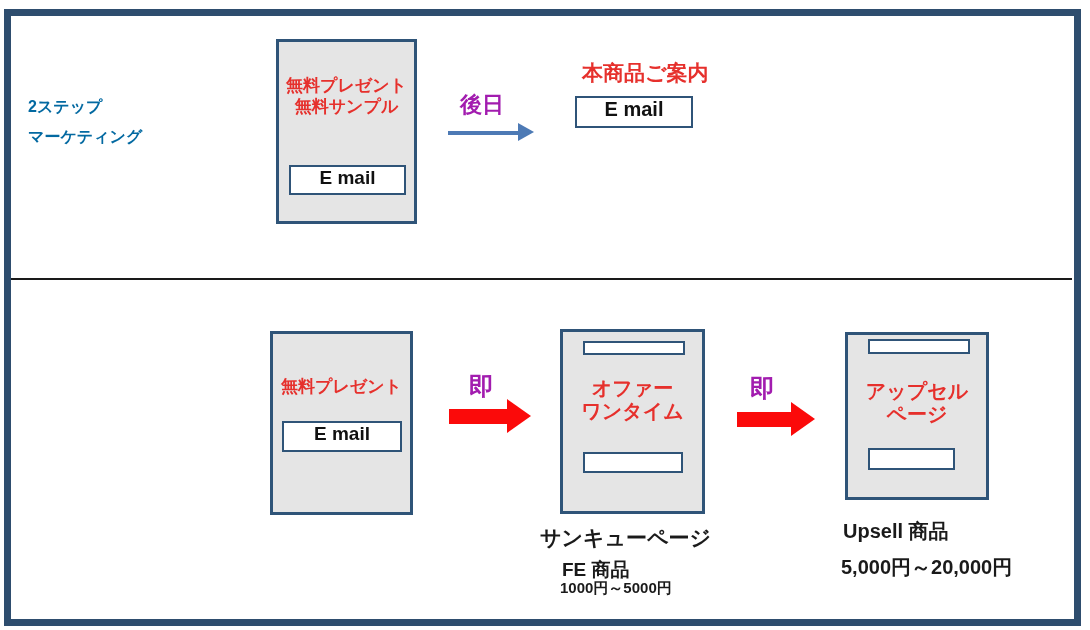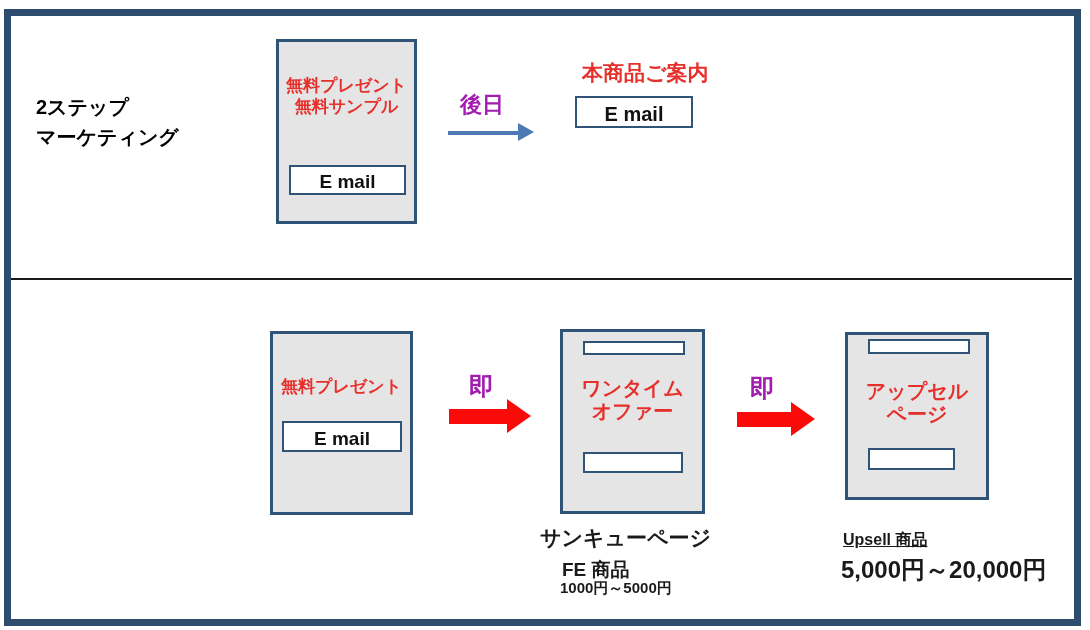--- a/index.html
+++ b/index.html
@@ -14,21 +14,21 @@
   .frame {
     position:absolute; left:4px; top:9px; width:1077px; height:617px;
     border:7px solid var(--frame-border,#2e4d6e); background:transparent;
   }
   .divider {
     position:absolute; left:11px; top:278px; width:1061px; height:2px;
     background:var(--divider,#1a1a1a);
   }
 
   
-  .row-label { position:absolute; font-size:20px; line-height:30px; color:#000000;margin-left:8px; }
+  .row-label { position:absolute; font-size:16px; line-height:30px; color:#0369a1; }
   #lbl-two-step { left:28px; top:92px; }
   #lbl-tripwire { left:33px; top:388px; }
 
   
   .page-box { position:absolute; border:3px solid var(--box-border,#2f5478); background:#e5e5e5; }
   #box-optin-top  { left:276px; top:39px;  width:141px; height:185px; }
   #box-optin-bot  { left:270px; top:331px; width:143px; height:184px; }
   #box-oto        { left:560px; top:329px; width:145px; height:185px; }
   #box-upsell     { left:845px; top:332px; width:144px; height:168px; }
 
@@ -43,21 +43,21 @@
   #box-upsell .red-headline { top:45px; }
 
   
   #headline-honshohin {
     position:absolute; left:582px; top:63px; color:var(--red-text,#e6302c);
     font-size:21px; line-height:20px;
   }
 
   .email-box {
     position:absolute; border:2px solid var(--box-border,#2f5478); background:#fff;
-    display:flex; align-items:flex-end; justify-content:center;
+    display:flex; align-items:flex-start; justify-content:center;
     font-size:19px; color:#111;
   }
   #email-top-1 { left:10px; top:123px; width:117px; height:30px; }
   #email-bot-1 { left:9px;  top:87px;  width:120px; height:31px; }
   #email-top-2 { left:575px; top:96px; width:118px; height:32px; font-size:20px; }
 
   .placeholder-bar { position:absolute; border:2px solid var(--box-border,#2f5478); background:#fff; }
   #oto-bar-top    { left:20px; top:9px;   width:102px; height:14px; }
   #oto-bar-bot    { left:20px; top:120px; width:100px; height:21px; }
   #upsell-bar-top { left:20px; top:4px;   width:102px; height:15px; }
@@ -82,22 +82,22 @@
   #red1-shaft { left:449px; top:409px; width:58px; }
   #red1-head  { left:507px; top:399px; }
   #red2-shaft { left:737px; top:412px; width:54px; }
   #red2-head  { left:791px; top:402px; }
 
   
   .caption { position:absolute; color:#1a1a1a; white-space:nowrap; }
   #cap-thankyou { left:540px; top:524px; font-size:21px; }
   #cap-fe       { left:562px; top:557px; font-size:19px; }
   #cap-fe-price { left:560px; top:579px; font-size:15px; }
-  #cap-upsell       { left:843px; top:530px; font-size:16px;text-decoration:underline; }
-  #cap-upsell-price { left:841px; top:554px; font-size:24px; }
+  #cap-upsell       { left:843px; top:518px; font-size:20px; }
+  #cap-upsell-price { left:841px; top:554px; font-size:20px; }
 </style>
 </head>
 <body>
 
 <div class="canvas">
 
   <div class="frame"></div>
   <div class="divider"></div>
 
   <div class="row-label" id="lbl-two-step">
@@ -134,22 +134,22 @@
     </div>
   </div>
 
   <div class="arrow-label" id="lbl-soku-1">即</div>
   <div class="red-arrow-shaft" id="red1-shaft"></div>
   <div class="red-arrow-head" id="red1-head"></div>
 
   <div class="page-box" id="box-oto">
     <div class="placeholder-bar" id="oto-bar-top"></div>
     <div class="red-headline big">
+      <div>オファー</div>
       <div>ワンタイム</div>
-      <div>オファー</div>
     </div>
     <div class="placeholder-bar" id="oto-bar-bot"></div>
   </div>
 
   <div class="caption" id="cap-thankyou">サンキューページ</div>
   <div class="caption" id="cap-fe">FE 商品</div>
   <div class="caption" id="cap-fe-price">1000円～5000円</div>
 
   <div class="arrow-label" id="lbl-soku-2">即</div>
   <div class="red-arrow-shaft" id="red2-shaft"></div>

